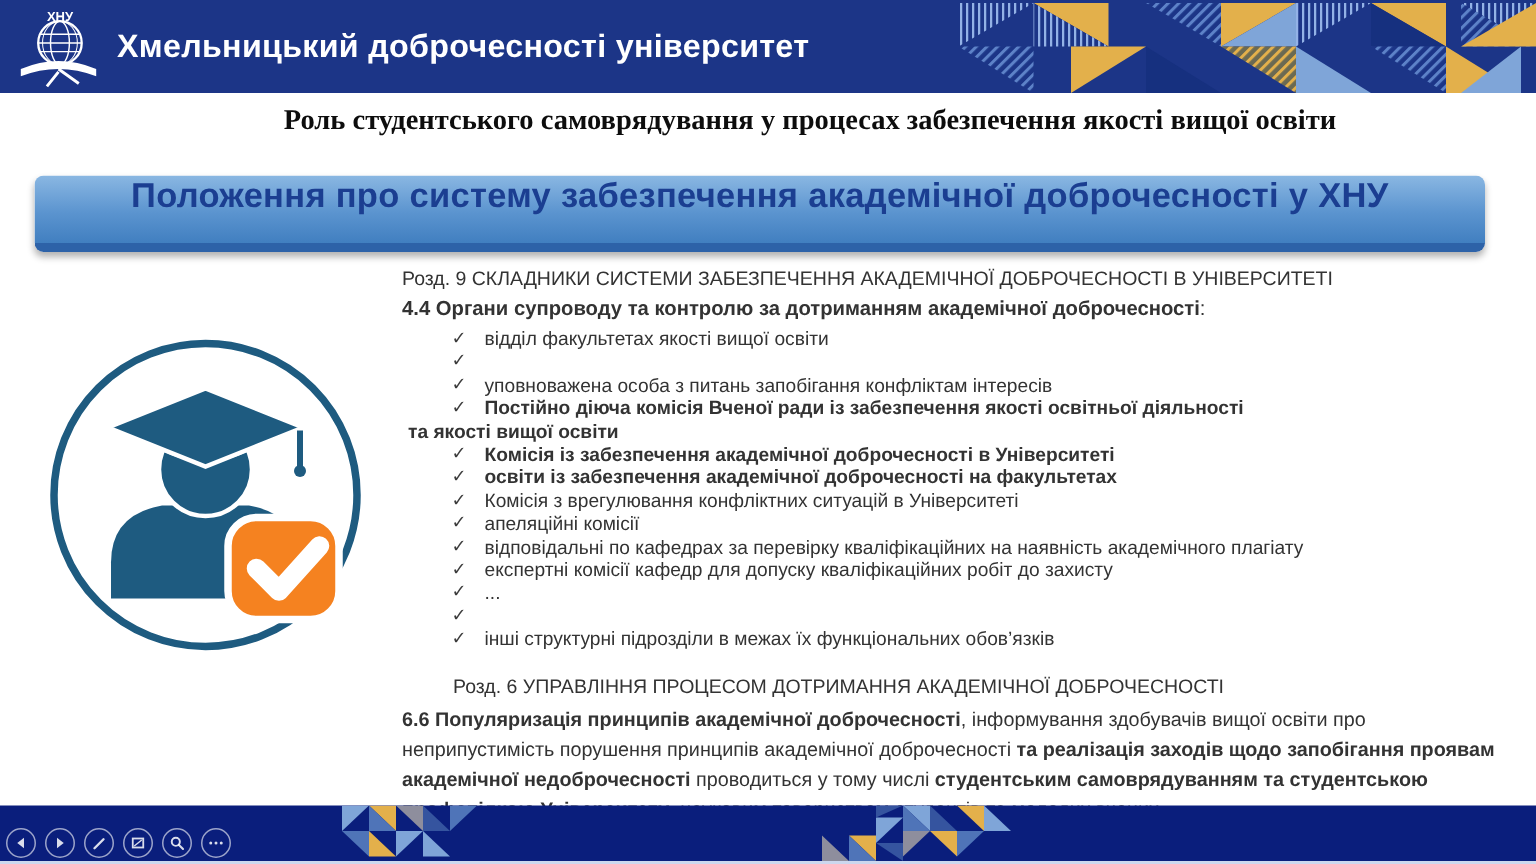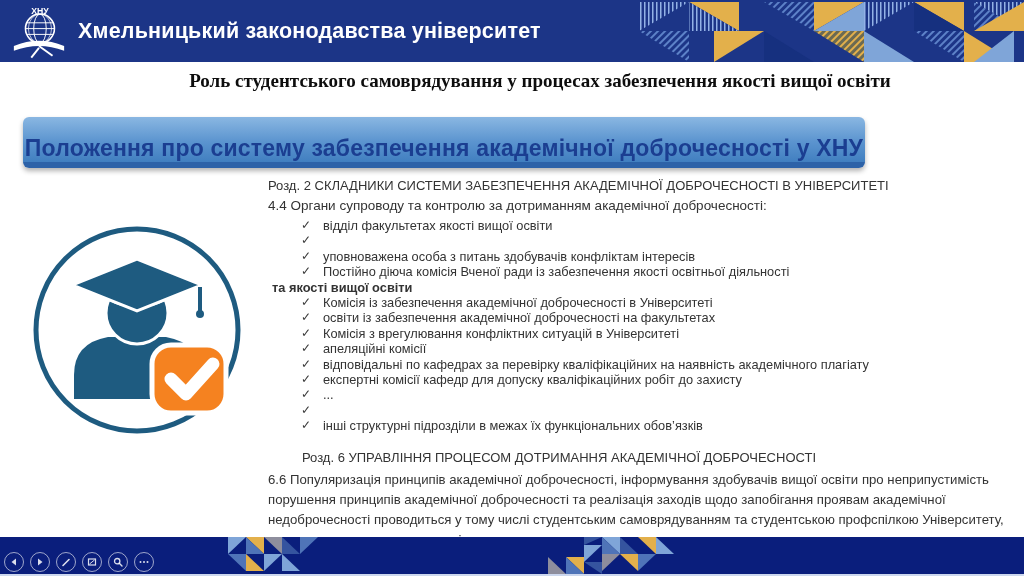--- a/index.html
+++ b/index.html
@@ -12,34 +12,34 @@
   .uni-name{position:absolute;left:78px;top:0;height:62px;display:flex;align-items:center;
             color:#ffffff;font-size:21.5px;font-weight:600;letter-spacing:.2px;white-space:nowrap;}
   .hdr-pattern{position:absolute;right:0;top:0;width:400px;height:62px;}
 
   
   .slide-title{position:absolute;left:0;top:70px;width:1024px;padding-left:56px;box-sizing:border-box;
                text-align:center;font-family:"Liberation Serif",serif;font-weight:700;
                font-size:19px;color:#0d0d0d;}
 
   
-  .banner{position:absolute;left:23px;top:117px;width:842px;height:45px;border-radius:6px;
+  .banner{position:absolute;left:23px;top:117px;width:967px;height:45px;border-radius:6px;
           background:linear-gradient(180deg,#8ab7e2 0%,#5b94cf 55%,#417fc0 100%);
           border-bottom:6px solid #2d62a8;box-shadow:0 3px 5px rgba(0,0,0,.3);
-          display:flex;align-items:flex-end;justify-content:center;}
+          display:flex;align-items:flex-start;justify-content:center;}
   .banner span{color:#1b3e91;font-weight:700;font-size:23px;letter-spacing:.2px;}
 
   
   .grad-icon{position:absolute;left:30px;top:223px;width:214px;height:214px;}
 
   
   .content{position:absolute;left:268px;top:176px;width:748px;color:#333333;}
   .sec-head{font-size:13px;line-height:20px;}
   .sec-sub{font-size:13.5px;line-height:19px;}
-  .b{font-weight:400;}
+  .b{font-weight:700;}
   .list{margin-top:3px;}
   .item{display:flex;gap:10px;padding-left:33px;font-size:12.8px;line-height:15.4px;}
   .item .chk{flex:0 0 12px;color:#3c3c3c;font-size:12px;}
   .cont-line{padding-left:4px;font-size:12.8px;line-height:15.4px;font-weight:700;}
   .sec6-head{margin-top:14px;font-size:13px;line-height:20px;margin-left:34px;}
   .sec6-par{margin-top:2px;width:742px;font-size:13.2px;line-height:20px;}
 
   
   .footer{position:absolute;left:0;bottom:0;width:1024px;height:39px;background:#0a1e7c;}
   .footer-strip{position:absolute;left:0;bottom:0;width:1024px;height:2px;background:#ccd7ee;}
@@ -58,21 +58,21 @@
   <div class="header">
     <svg class="logo" viewBox="0 0 60 58">
       <text x="22" y="11" font-size="9" font-weight="bold" fill="#ffffff" font-family="Liberation Sans, sans-serif">ХНУ</text>
       <circle cx="31" cy="26" r="15" fill="none" stroke="#ffffff" stroke-width="1.6"></circle>
       <ellipse cx="31" cy="26" rx="6.5" ry="15" fill="none" stroke="#ffffff" stroke-width="1"></ellipse>
       <ellipse cx="31" cy="26" rx="12" ry="15" fill="none" stroke="#ffffff" stroke-width="0.7"></ellipse>
       <path d="M17 20 H45 M16 26 H46 M17 32 H45" stroke="#ffffff" stroke-width="1" fill="none"></path>
       <path d="M4 44 Q30 33 56 44 L56 49 Q30 39 4 49 Z" fill="#ffffff"></path>
       <path d="M30 44 L44 54 M30 46 L22 56" stroke="#ffffff" stroke-width="2"></path>
     </svg>
-    <span class="uni-name">Хмельницький законодавства університет</span>
+    <span class="uni-name">Хмельницький доброчесності університет</span>
 
     <svg class="hdr-pattern" viewBox="0 0 400 62">
       <defs>
         <pattern id="pv" width="4" height="4" patternUnits="userSpaceOnUse">
           <rect width="4" height="4" fill="#1c3587"></rect>
             <rect width="1.5" height="4" fill="#93b2e6"></rect>
         </pattern>
         <pattern id="pd" width="5" height="5" patternUnits="userSpaceOnUse" patternTransform="rotate(45)">
           <rect width="5" height="5" fill="#1c3587"></rect>
             <rect width="2" height="5" fill="#5d82c8"></rect>
@@ -117,34 +117,34 @@
     <circle cx="107" cy="90" r="31" fill="#1e5b80" stroke="#ffffff" stroke-width="3"></circle>
     <ellipse cx="107" cy="70" rx="31" ry="13" fill="#1e5b80" stroke="#ffffff" stroke-width="3"></ellipse>
     <polygon points="107,36 172,62 107,88 42,62" fill="#1e5b80" stroke="#ffffff" stroke-width="3"></polygon>
     <path d="M170 64 L170 88" stroke="#1e5b80" stroke-width="4"></path>
     <circle cx="170" cy="91" r="4" fill="#1e5b80"></circle>
     <rect x="122" y="122" width="74" height="68" rx="19" fill="#f58220" stroke="#ffffff" stroke-width="5"></rect>
     <path d="M141 156 L156 171 L183 141" fill="none" stroke="#ffffff" stroke-width="13" stroke-linecap="round" stroke-linejoin="round"></path>
   </svg>
 
   <div class="content">
-    <div class="sec-head">Розд. 2 СКЛАДНИКИ СИСТЕМИ ЗАБЕЗПЕЧЕННЯ АКАДЕМІЧНОЇ ДОБРОЧЕСНОСТІ В УНІВЕРСИТЕТІ</div>
+    <div class="sec-head">Розд. 9 СКЛАДНИКИ СИСТЕМИ ЗАБЕЗПЕЧЕННЯ АКАДЕМІЧНОЇ ДОБРОЧЕСНОСТІ В УНІВЕРСИТЕТІ</div>
     <div class="sec-sub"><span class="b">4.4 Органи супроводу та контролю за дотриманням академічної доброчесності</span><span>:</span></div>
 
     <div class="list">
       <div class="item">
           <span class="chk">✓</span>
           <span>відділ факультетах якості вищої освіти</span>
         </div>
       <div class="item">
           <span class="chk">✓</span>
         </div>
       <div class="item">
           <span class="chk">✓</span>
-          <span>уповноважена особа з питань здобувачів конфліктам інтересів</span>
+          <span>уповноважена особа з питань запобігання конфліктам інтересів</span>
         </div>
       <div class="item">
           <span class="chk">✓</span>
           <span class="b">Постійно діюча комісія Вченої ради із забезпечення якості освітньої діяльності</span>
         </div>
       <div class="cont-line">та якості вищої освіти</div>
       <div class="item">
           <span class="chk">✓</span>
           <span class="b">Комісія із забезпечення академічної доброчесності в Університеті</span>
         </div>

